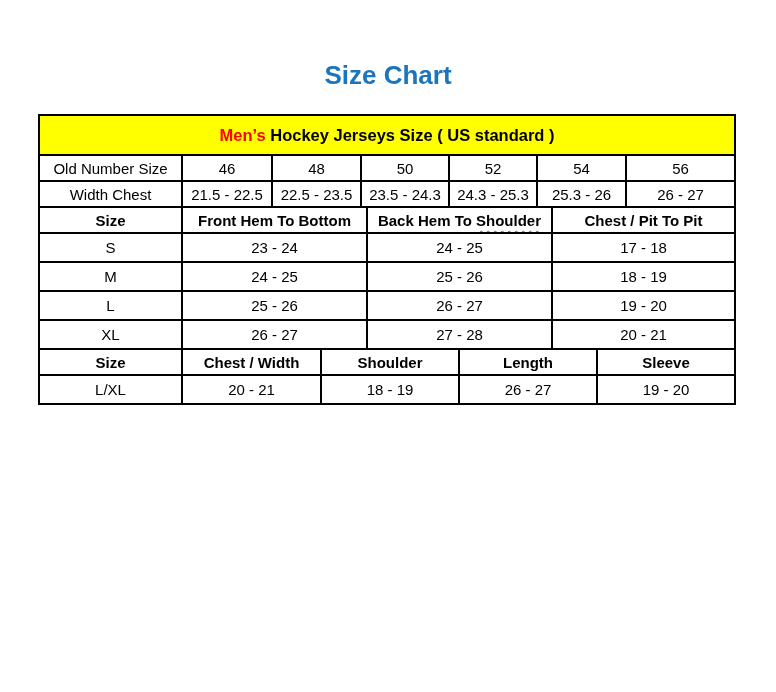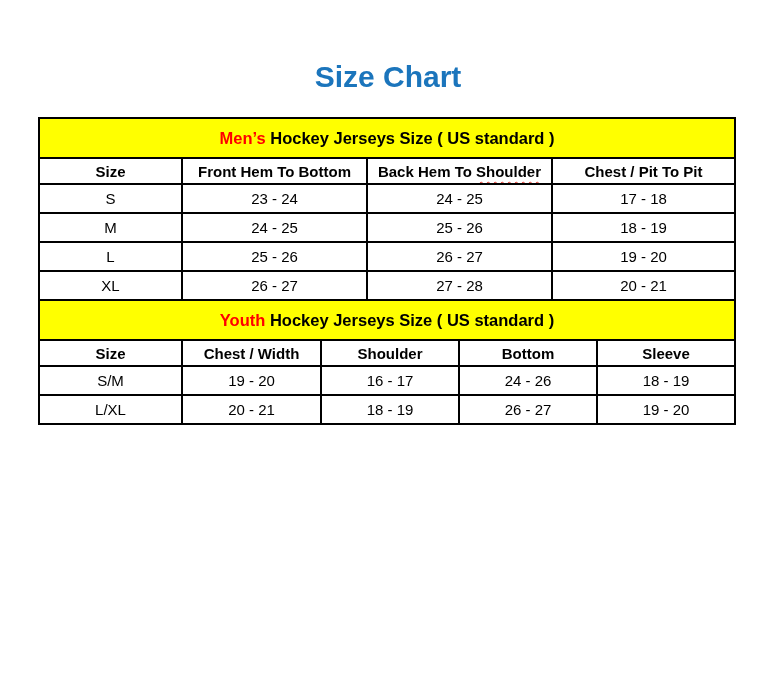--- a/index.html
+++ b/index.html
@@ -6,21 +6,21 @@
   body {
     width: 776px; height: 692px;
     background: #ffffff;
     overflow: hidden;
     font-family: "Liberation Sans", sans-serif;
     color: #000000;
   }
   .page-title {
     margin: 60px 0 0 0;
     text-align: center;
-    font-size: 30px;
+    font-size: 26px;
     font-weight: bold;
     color: #1b75bc;
     letter-spacing: 0px;
   }
   .chart-wrap {
     width: 696px;
     margin: 23px 0 0 38px;
   }
   table {
     border-collapse: collapse;
@@ -75,20 +75,38 @@
       <col style="width:88px">
         <col style="width:89px">
         <col style="width:109px">
     </colgroup>
     <tbody>
       <tr class="band-row">
         <th class="band" colspan="7">
           <span class="hl">Men’s</span><span> Hockey Jerseys Size ( US standard )</span>
         </th>
       </tr>
+      <tr class="data-row">
+        <td>Old Number Size</td>
+        <td>46</td>
+        <td>48</td>
+        <td>50</td>
+        <td>52</td>
+        <td>54</td>
+        <td>56</td>
+      </tr>
+      <tr class="data-row">
+        <td>Width Chest</td>
+        <td>21.5 - 22.5</td>
+        <td>22.5 - 23.5</td>
+        <td>23.5 - 24.3</td>
+        <td>24.3 - 25.3</td>
+        <td>25.3 - 26</td>
+        <td>26 - 27</td>
+      </tr>
     </tbody>
   </table>
 
   <table class="womens">
     <colgroup>
       <col style="width:143px">
         <col style="width:185px">
         <col style="width:185px">
         <col style="width:183px">
     </colgroup>
@@ -128,38 +146,26 @@
 
   <table class="youth">
     <colgroup>
       <col style="width:143px">
         <col style="width:139px">
         <col style="width:138px">
         <col style="width:138px">
         <col style="width:138px">
     </colgroup>
     <tbody>
-      <tr class="band-row">
-        <th class="band" colspan="5">
-          <span class="hl">Youth</span><span> Hockey Jerseys Size ( US standard )</span>
-        </th>
-      </tr>
       <tr class="col-row">
         <th>Size</th>
         <th>Chest / Width</th>
         <th>Shoulder</th>
-        <th>Bottom</th>
+        <th>Length</th>
         <th>Sleeve</th>
-      </tr>
-      <tr class="data-row">
-        <td class="lbl-bold">S/M</td>
-        <td>19 - 20</td>
-        <td>16 - 17</td>
-        <td>24 - 26</td>
-        <td>18 - 19</td>
       </tr>
       <tr class="data-row">
         <td class="lbl-bold">L/XL</td>
         <td>20 - 21</td>
         <td>18 - 19</td>
         <td>26 - 27</td>
         <td>19 - 20</td>
       </tr>
     </tbody>
   </table>

